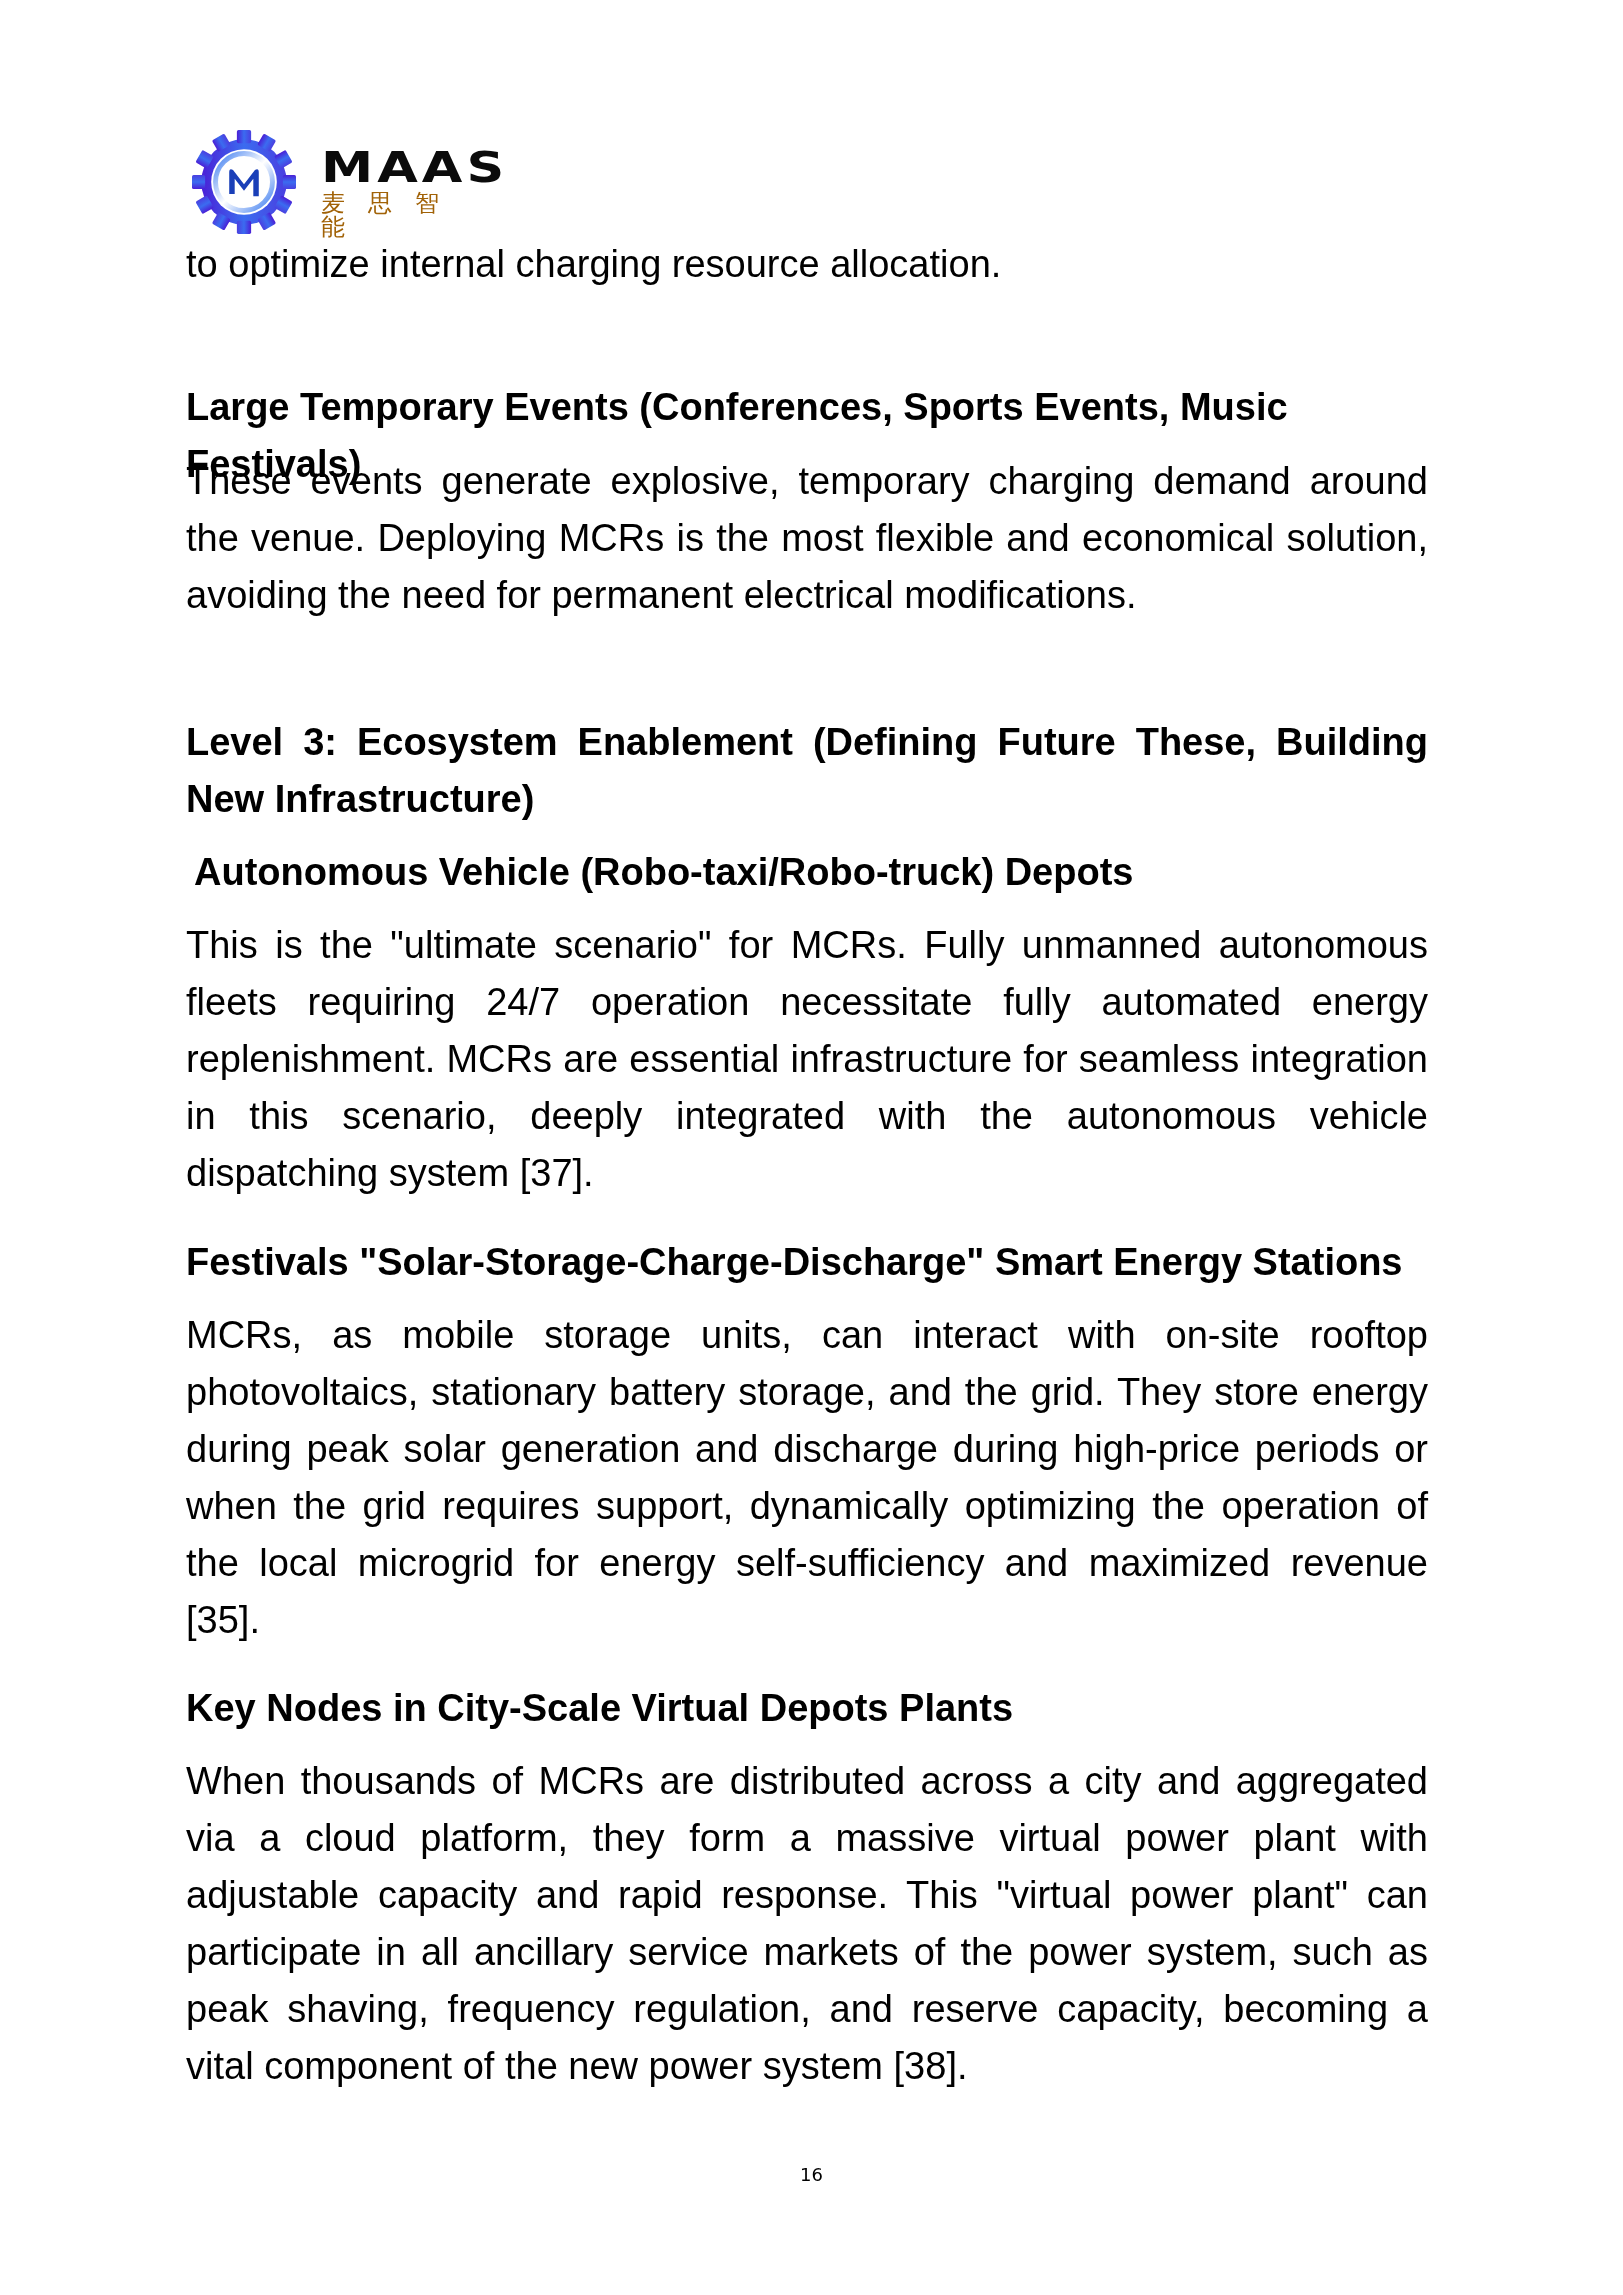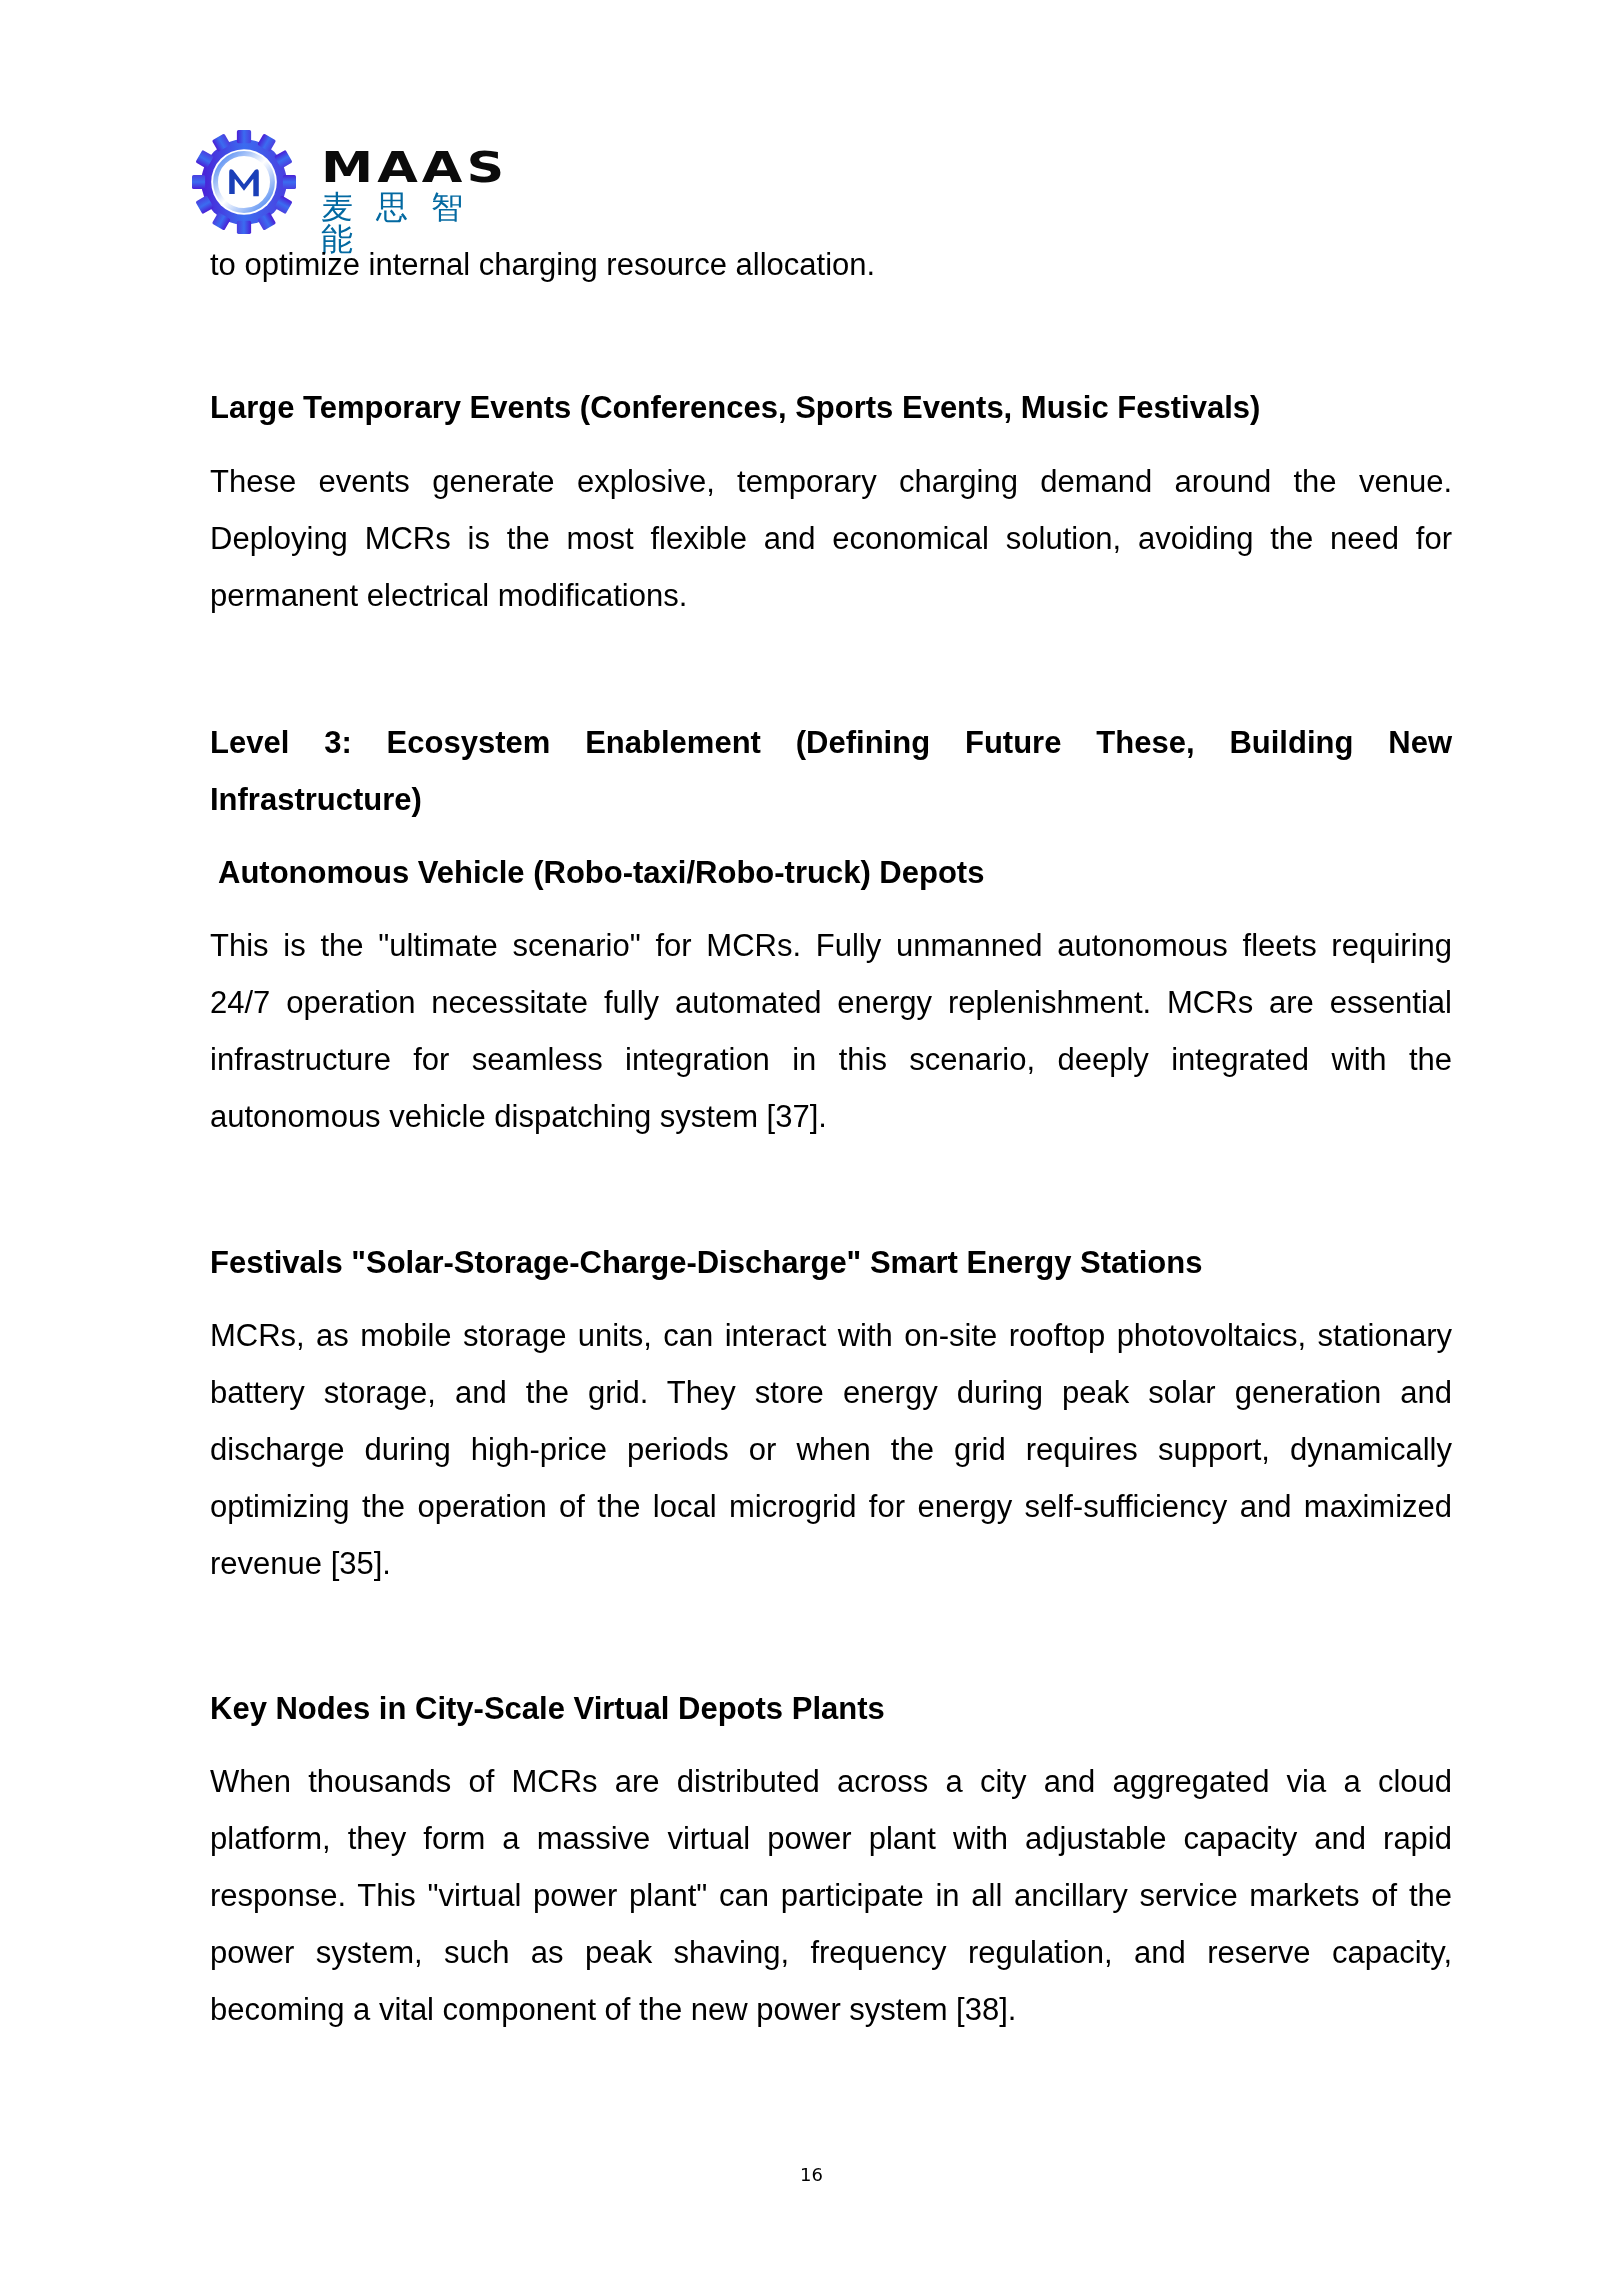--- a/index.html
+++ b/index.html
@@ -4,22 +4,22 @@
 <style>
   html, body { margin: 0; padding: 0; background: #ffffff; }
   body { width: 1623px; height: 2295px; position: relative; overflow: hidden;
          font-family: "Liberation Sans", sans-serif; color: #000; }
   .logo { position: absolute; left: 192px; top: 130px; width: 316px; height: 104px; }
   .logo svg { position: absolute; left: 0; top: 0; }
   .brand-en { position: absolute; left: 129px; top: 16.4px; font-family: "DejaVu Sans", sans-serif;
               font-weight: bold; font-size: 43px; letter-spacing: 3.3px; line-height: 1; color: #0b0b0b;
               transform: scaleX(1.22); transform-origin: left top; }
   .brand-cn { position: absolute; left: 129px; top: 61px; font-family: "DejaVu Sans", sans-serif;
-              font-size: 32px; letter-spacing: 23px; line-height: 1; color: #0369a1; }
-  .block { position: absolute; left: 210px; width: 1242px; font-size: 31px; line-height: 57px; }
+              font-size: 24px; letter-spacing: 23px; line-height: 1; color: #a16207; }
+  .block { position: absolute; left: 186px; width: 1242px; font-size: 38px; line-height: 57px; }
   .para { text-align: justify; text-align-last: left; }
   .heading { font-weight: bold; }
   .heading.justify { text-align: justify; text-align-last: left; }
   .page-num { position: absolute; left: 0; width: 1623px; top: 2164px; text-align: center;
               font-family: "DejaVu Sans", sans-serif; font-size: 18px; }
 </style>
 </head>
 <body>
 
 <div class="logo">

